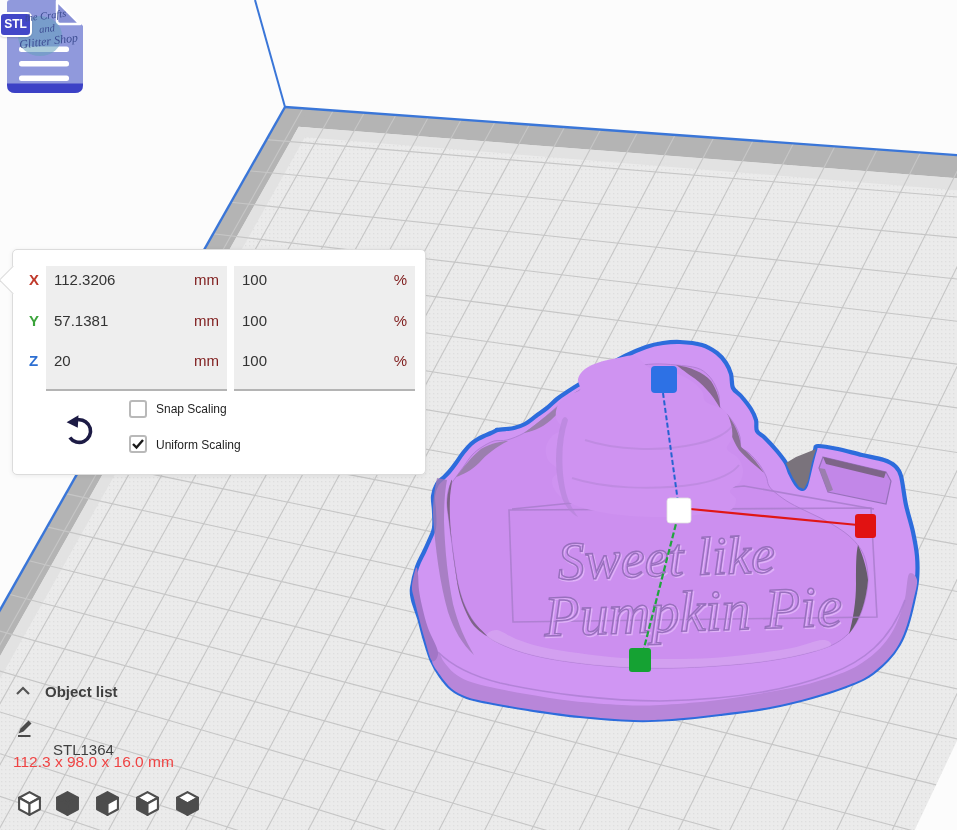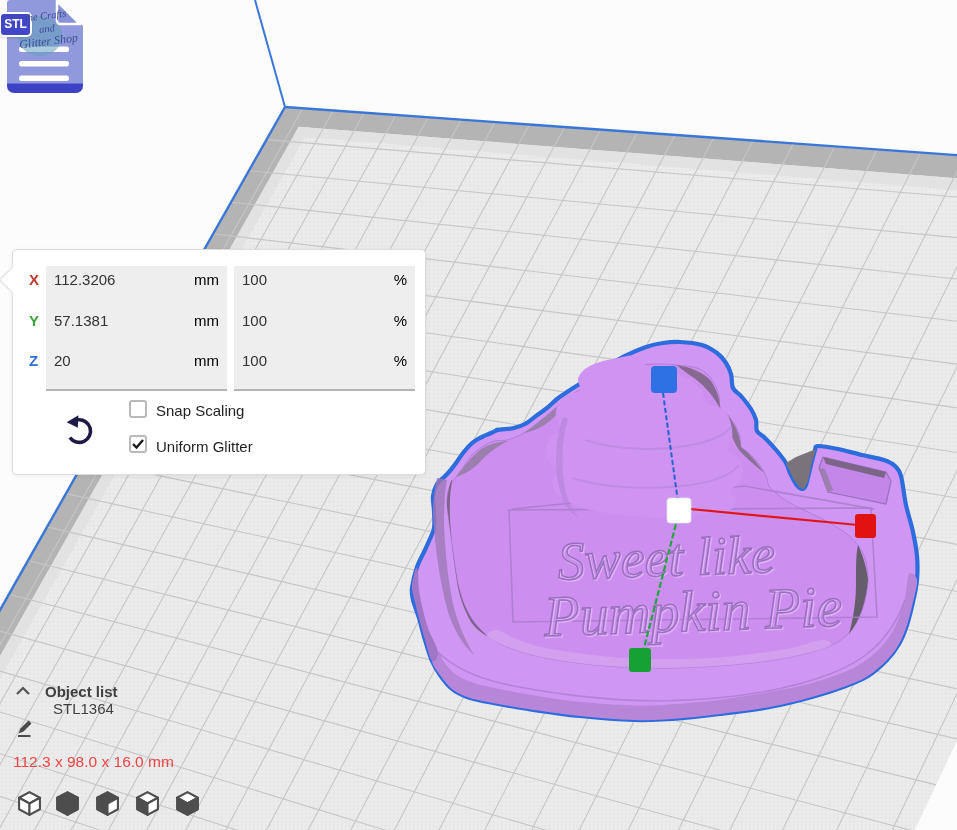--- a/index.html
+++ b/index.html
@@ -1,22 +1,22 @@
 <!DOCTYPE html>
 <html><head><meta charset="utf-8"><style>
 * { margin:0; padding:0; box-sizing:border-box; }
 body { width:957px; height:830px; background:#fcfcfc; font-family:"Liberation Sans",sans-serif; overflow:hidden; position:relative; }
 .panel { position:absolute; left:12px; top:249px; width:414px; height:226px; background:#fff; border:1px solid #dcdcdc; border-radius:5px; box-shadow:0 1px 5px rgba(0,0,0,0.07); }
 .panel .tri { position:absolute; left:-10px; top:20px; width:20px; height:20px; background:#fff; border-left:1px solid #dcdcdc; border-bottom:1px solid #dcdcdc; transform:rotate(45deg); }
 .field { position:absolute; height:44px; background:#eeeeee; border-bottom:2px solid #b4b4b4; font-size:15px; color:#333; }
 .field .val { position:absolute; left:8px; top:5px; }
-.field .unit { position:absolute; right:8px; top:5px; color:#000000; }
+.field .unit { position:absolute; right:8px; top:5px; color:#7f1d1d; }
 .axis { position:absolute; left:16px; font-size:15px; font-weight:bold; }
 .cb { position:absolute; left:116px; width:18px; height:18px; background:#fff; border:2px solid #b9b9b9; border-radius:3px; }
-.cblab { position:absolute; left:143px; font-size:15px; color:#1f1f1f; }
+.cblab { position:absolute; left:143px; font-size:12px; color:#1f1f1f; }
 .blab { position:absolute; color:#3f3f3f; font-size:15px; }
 </style></head>
 <body>
 <svg width="957" height="830" style="position:absolute;left:0;top:0">
 <defs>
       <pattern id="stip" width="4" height="4" patternUnits="userSpaceOnUse">
         <rect width="4" height="4" fill="#ebebeb"></rect>
         <rect x="1" y="1" width="1.3" height="1.3" fill="#dedede"></rect>
       </pattern>
     </defs>
@@ -168,32 +168,32 @@
     <path d="M14,6.8 A11.3,11.3 0 1 1 5.9,24.4" fill="none" stroke="#1d1b45" stroke-width="3.6"></path>
     <path d="M2.6,9.3 L14.5,2.2 L13.8,14.8 Z" fill="#1d1b45"></path>
   </svg>
   <div class="cb" style="top:150px;"></div>
   <div class="cblab" style="top:152px;">Snap Scaling</div>
   <div class="cb" style="top:185px;">
     <svg width="14" height="14" viewBox="0 0 14 14">
         <path d="M2,7 L5.5,10.5 L12,3" stroke="#1a1a1a" stroke-width="2.4" fill="none"></path>
       </svg>
   </div>
-  <div class="cblab" style="top:188px;">Uniform Glitter</div>
+  <div class="cblab" style="top:188px;">Uniform Scaling</div>
 </div>
 
 <svg width="20" height="14" style="position:absolute;left:14px;top:684px">
     <path d="M3,10 L9,4 L15,10" stroke="#555" stroke-width="2.2" fill="none"></path>
   </svg>
 <div class="blab" style="left:45px;top:683px;font-weight:bold;">Object list</div>
 <svg width="20" height="20" style="position:absolute;left:16px;top:719px">
     <path d="M2.5,14.5 L4.5,9.5 L12.5,1.5 L15.5,4.5 L7.5,12.5 Z" fill="#4a4a4a"></path>
     <line x1="2" y1="17" x2="14.5" y2="17" stroke="#4a4a4a" stroke-width="2"></line>
   </svg>
-<div class="blab" style="left:53px;top:700px;">STL1364</div>
+<div class="blab" style="left:53px;top:741px;">STL1364</div>
 <div class="blab" style="left:13px;top:753px;font-size:15.5px;color:#ef4444;">112.3 x 98.0 x 16.0 mm</div>
 <svg style="position:absolute;left:18px;top:791px" width="23" height="25" viewBox="0 0 22 24">
 <path d="M11,1 L21,6.5 L11,12 L1,6.5 Z" fill="#fff" stroke="#4d4d4d" stroke-width="2" stroke-linejoin="round"></path>
 <path d="M1,6.5 L11,12 L11,23 L1,17.5 Z" fill="#fff" stroke="#4d4d4d" stroke-width="2" stroke-linejoin="round"></path>
 <path d="M21,6.5 L11,12 L11,23 L21,17.5 Z" fill="#fff" stroke="#4d4d4d" stroke-width="2" stroke-linejoin="round"></path>
 </svg>
 <svg style="position:absolute;left:56px;top:791px" width="23" height="25" viewBox="0 0 22 24">
 <path d="M11,1 L21,6.5 L11,12 L1,6.5 Z" fill="#4d4d4d" stroke="#4d4d4d" stroke-width="2" stroke-linejoin="round"></path>
 <path d="M1,6.5 L11,12 L11,23 L1,17.5 Z" fill="#4d4d4d" stroke="#4d4d4d" stroke-width="2" stroke-linejoin="round"></path>
 <path d="M21,6.5 L11,12 L11,23 L21,17.5 Z" fill="#4d4d4d" stroke="#4d4d4d" stroke-width="2" stroke-linejoin="round"></path>

